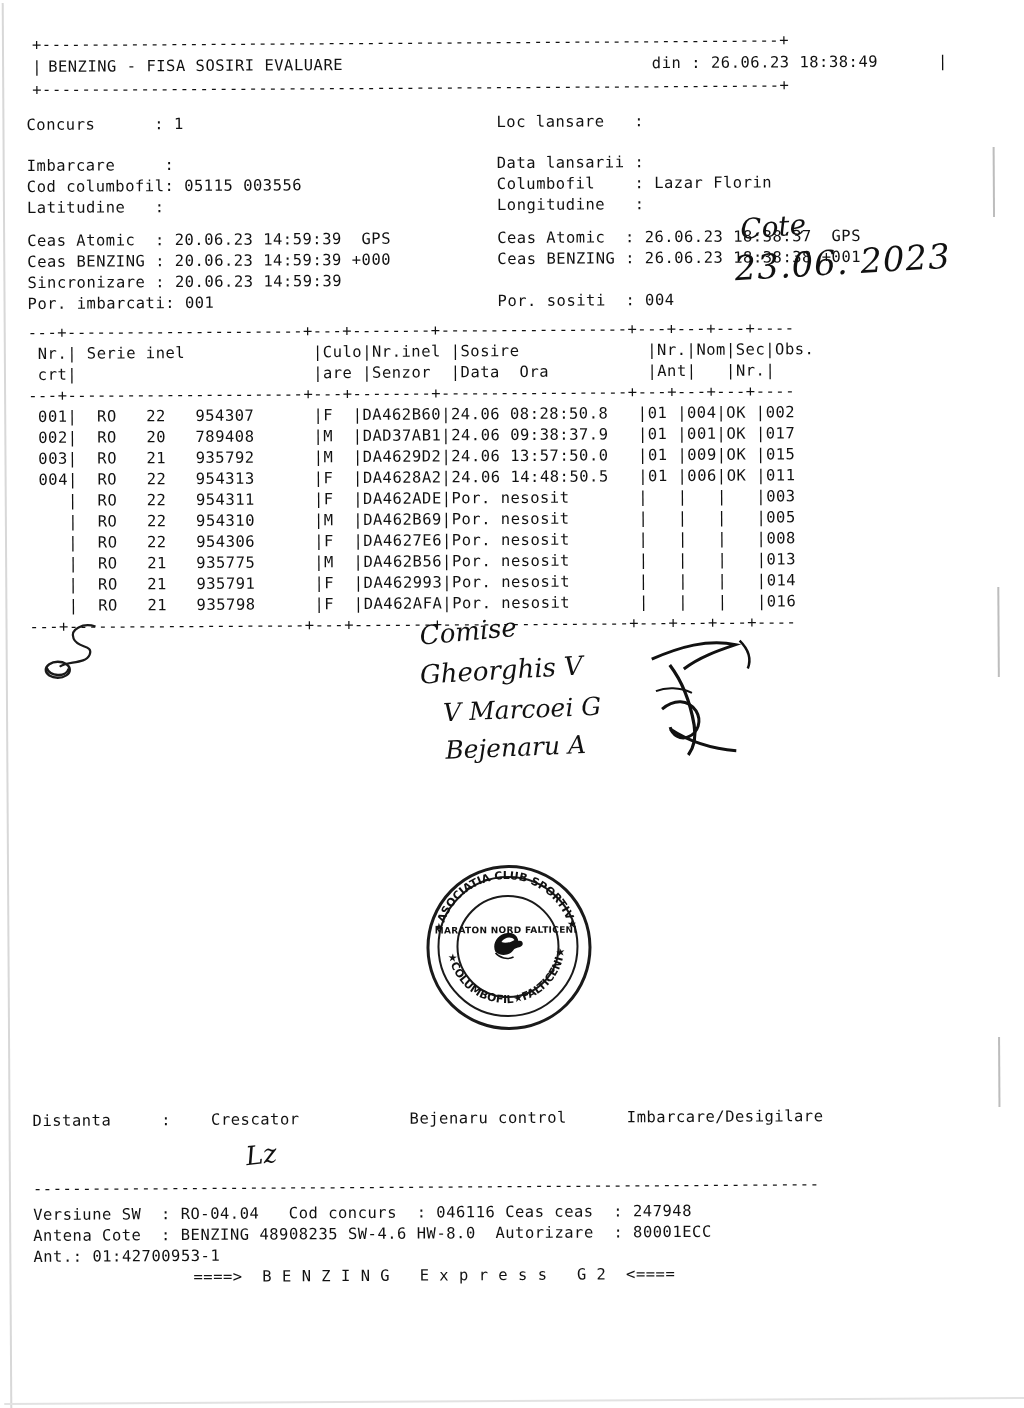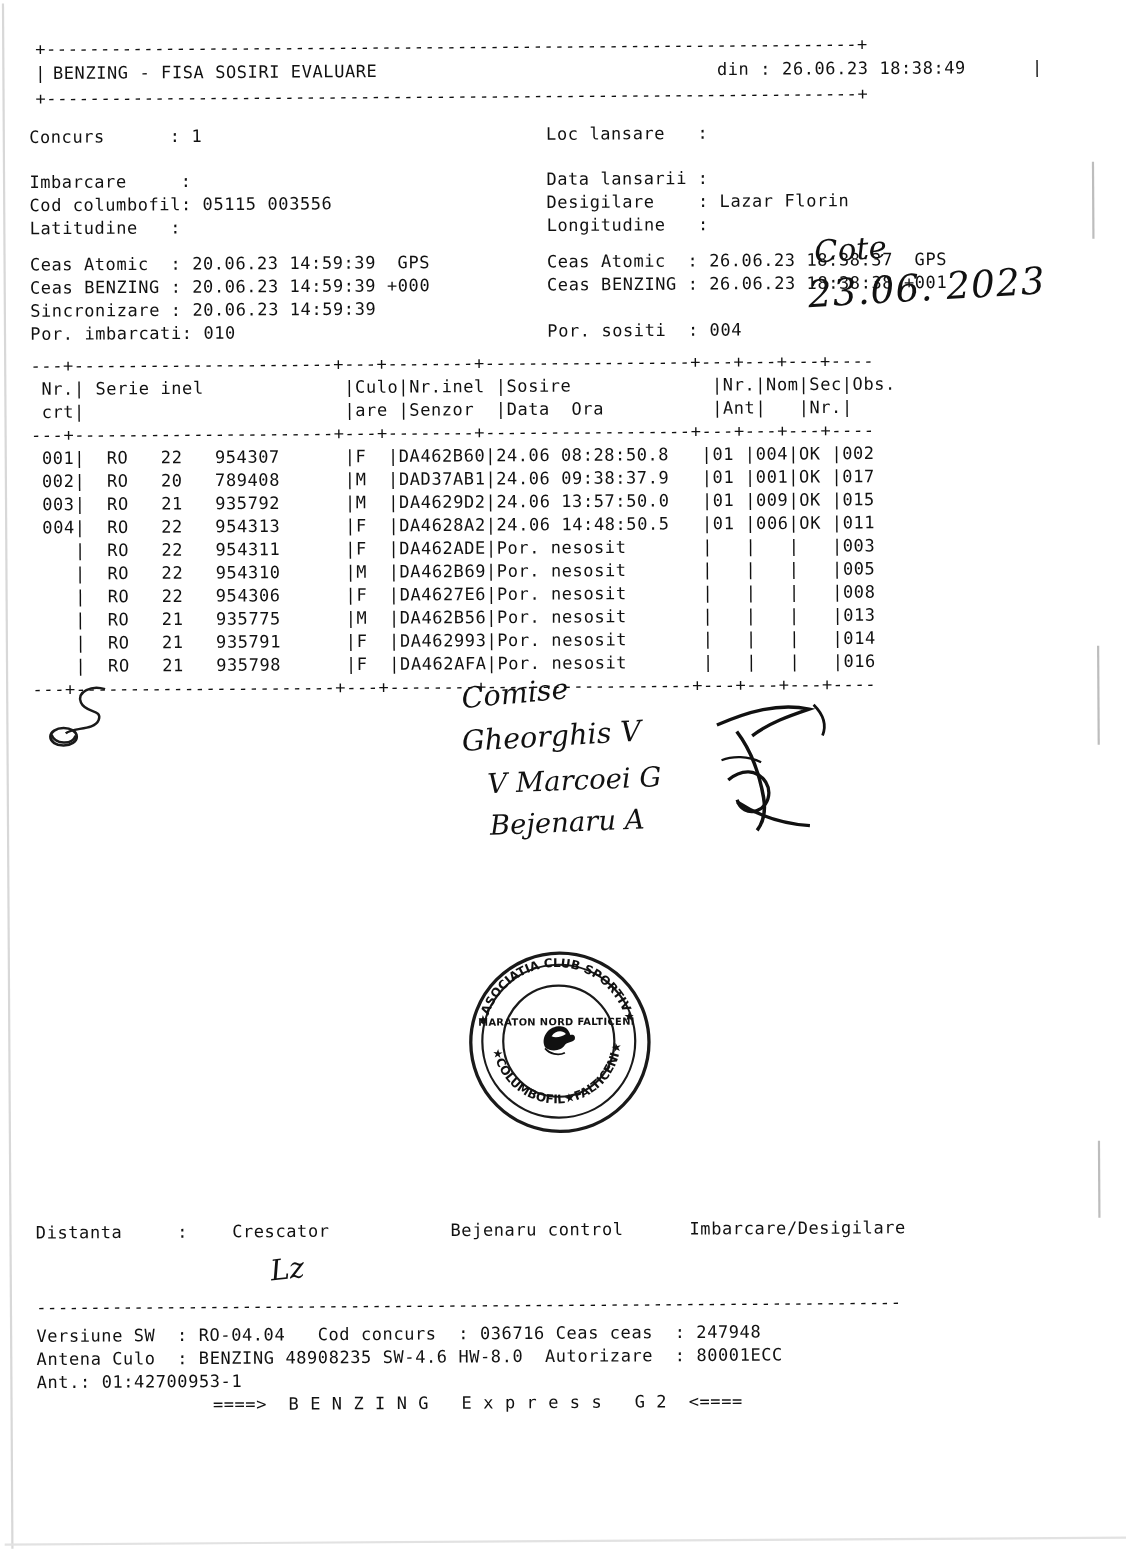--- a/index.html
+++ b/index.html
@@ -251,21 +251,21 @@
       <div class="col-right mono"><span>Loc lansare</span><span>   </span><span>:</span></div>
     </div>
 
     <div class="row2">
       <div class="col-left mono"><span>Imbarcare</span><span>     </span><span>:</span><span> </span><span></span></div>
       <div class="col-right mono"><span>Data lansarii</span><span> </span><span>:</span></div>
     </div>
 
     <div class="row2">
       <div class="col-left mono"><span>Cod columbofil:</span><span> </span><span>05115 003556</span></div>
-      <div class="col-right mono"><span>Desigilare</span><span>    </span><span>:</span><span> </span><span>Lazar Florin</span></div>
+      <div class="col-right mono"><span>Columbofil</span><span>    </span><span>:</span><span> </span><span>Lazar Florin</span></div>
     </div>
 
     <div class="row2">
       <div class="col-left mono"><span>Latitudine</span><span>   </span><span>:</span><span> </span><span></span></div>
       <div class="col-right mono"><span>Longitudine</span><span>   </span><span>:</span><span> </span><span></span></div>
     </div>
 
     <div class="hand" id="hw-loc">Cote</div>
     <div class="hand" id="hw-date">23.06. 2023</div>
   </div>
@@ -277,21 +277,21 @@
     </div>
     <div class="row2">
       <div class="col-left mono"><span>Ceas BENZING</span><span> : </span><span>20.06.23 14:59:39 +000</span></div>
       <div class="col-right mono"><span>Ceas BENZING</span><span> : </span><span>26.06.23 18:38:38 +001</span></div>
     </div>
     <div class="row2">
       <div class="col-left mono"><span>Sincronizare</span><span> : </span><span>20.06.23 14:59:39</span></div>
       <div class="col-right mono"></div>
     </div>
     <div class="row2">
-      <div class="col-left mono"><span>Por. imbarcati:</span><span> </span><span>010</span></div>
+      <div class="col-left mono"><span>Por. imbarcati:</span><span> </span><span>001</span></div>
       <div class="col-right mono"><span>Por. sositi</span><span>  </span><span>:</span><span> </span><span>004</span></div>
     </div>
   </div>
 
   <div id="results">
     <div class="mono">---+------------------------+---+--------+-------------------+---+---+---+----</div>
     <div class="mono"> Nr.| Serie inel             |Culo|Nr.inel |Sosire             |Nr.|Nom|Sec|Obs.</div>
     <div class="mono"> crt|                        |are |Senzor  |Data  Ora          |Ant|   |Nr.|</div>
     <div class="mono">---+------------------------+---+--------+-------------------+---+---+---+----</div>
     <div id="table-body">
@@ -367,22 +367,22 @@
       <span style="width:110px; display:inline-block;"></span>
       <span>Bejenaru control</span>
       <span style="width:60px; display:inline-block;"></span>
       <span>Imbarcare/Desigilare</span>
     </div>
   </div>
   <div id="crescator-sig">Lz</div>
 
   <div id="footer">
     <div class="dashrule">--------------------------------------------------------------------------------</div>
-    <div class="mono" style="margin-top:8px;"><span>Versiune SW</span><span>  </span><span>:</span><span> </span><span>RO-04.04</span><span>   </span><span>Cod concurs</span><span>  </span><span>:</span><span> </span><span>036716</span><span> </span><span>Ceas ceas</span><span>  </span><span>:</span><span> </span><span>247948</span></div>
-    <div class="mono"><span>Antena Culo</span><span>  </span><span>:</span><span> </span><span>BENZING 48908235 SW-4.6 HW-8.0</span><span>  </span><span>Autorizare</span><span>  </span><span>:</span><span> </span><span>80001ECC</span></div>
+    <div class="mono" style="margin-top:8px;"><span>Versiune SW</span><span>  </span><span>:</span><span> </span><span>RO-04.04</span><span>   </span><span>Cod concurs</span><span>  </span><span>:</span><span> </span><span>046116</span><span> </span><span>Ceas ceas</span><span>  </span><span>:</span><span> </span><span>247948</span></div>
+    <div class="mono"><span>Antena Cote</span><span>  </span><span>:</span><span> </span><span>BENZING 48908235 SW-4.6 HW-8.0</span><span>  </span><span>Autorizare</span><span>  </span><span>:</span><span> </span><span>80001ECC</span></div>
     <div class="mono"><span>Ant.:</span><span> </span><span>01:42700953-1</span></div>
     <div class="mono center">====&gt;  B E N Z I N G   E x p r e s s   G 2  &lt;====</div>
   </div>
 
   <div class="edge-mark" id="edge-left-top"></div>
   <div class="edge-mark" id="edge-right-1"></div>
   <div class="edge-mark" id="edge-right-2"></div>
   <div class="edge-mark" id="edge-right-3"></div>
   <div class="edge-mark" id="edge-bottom"></div>
 

